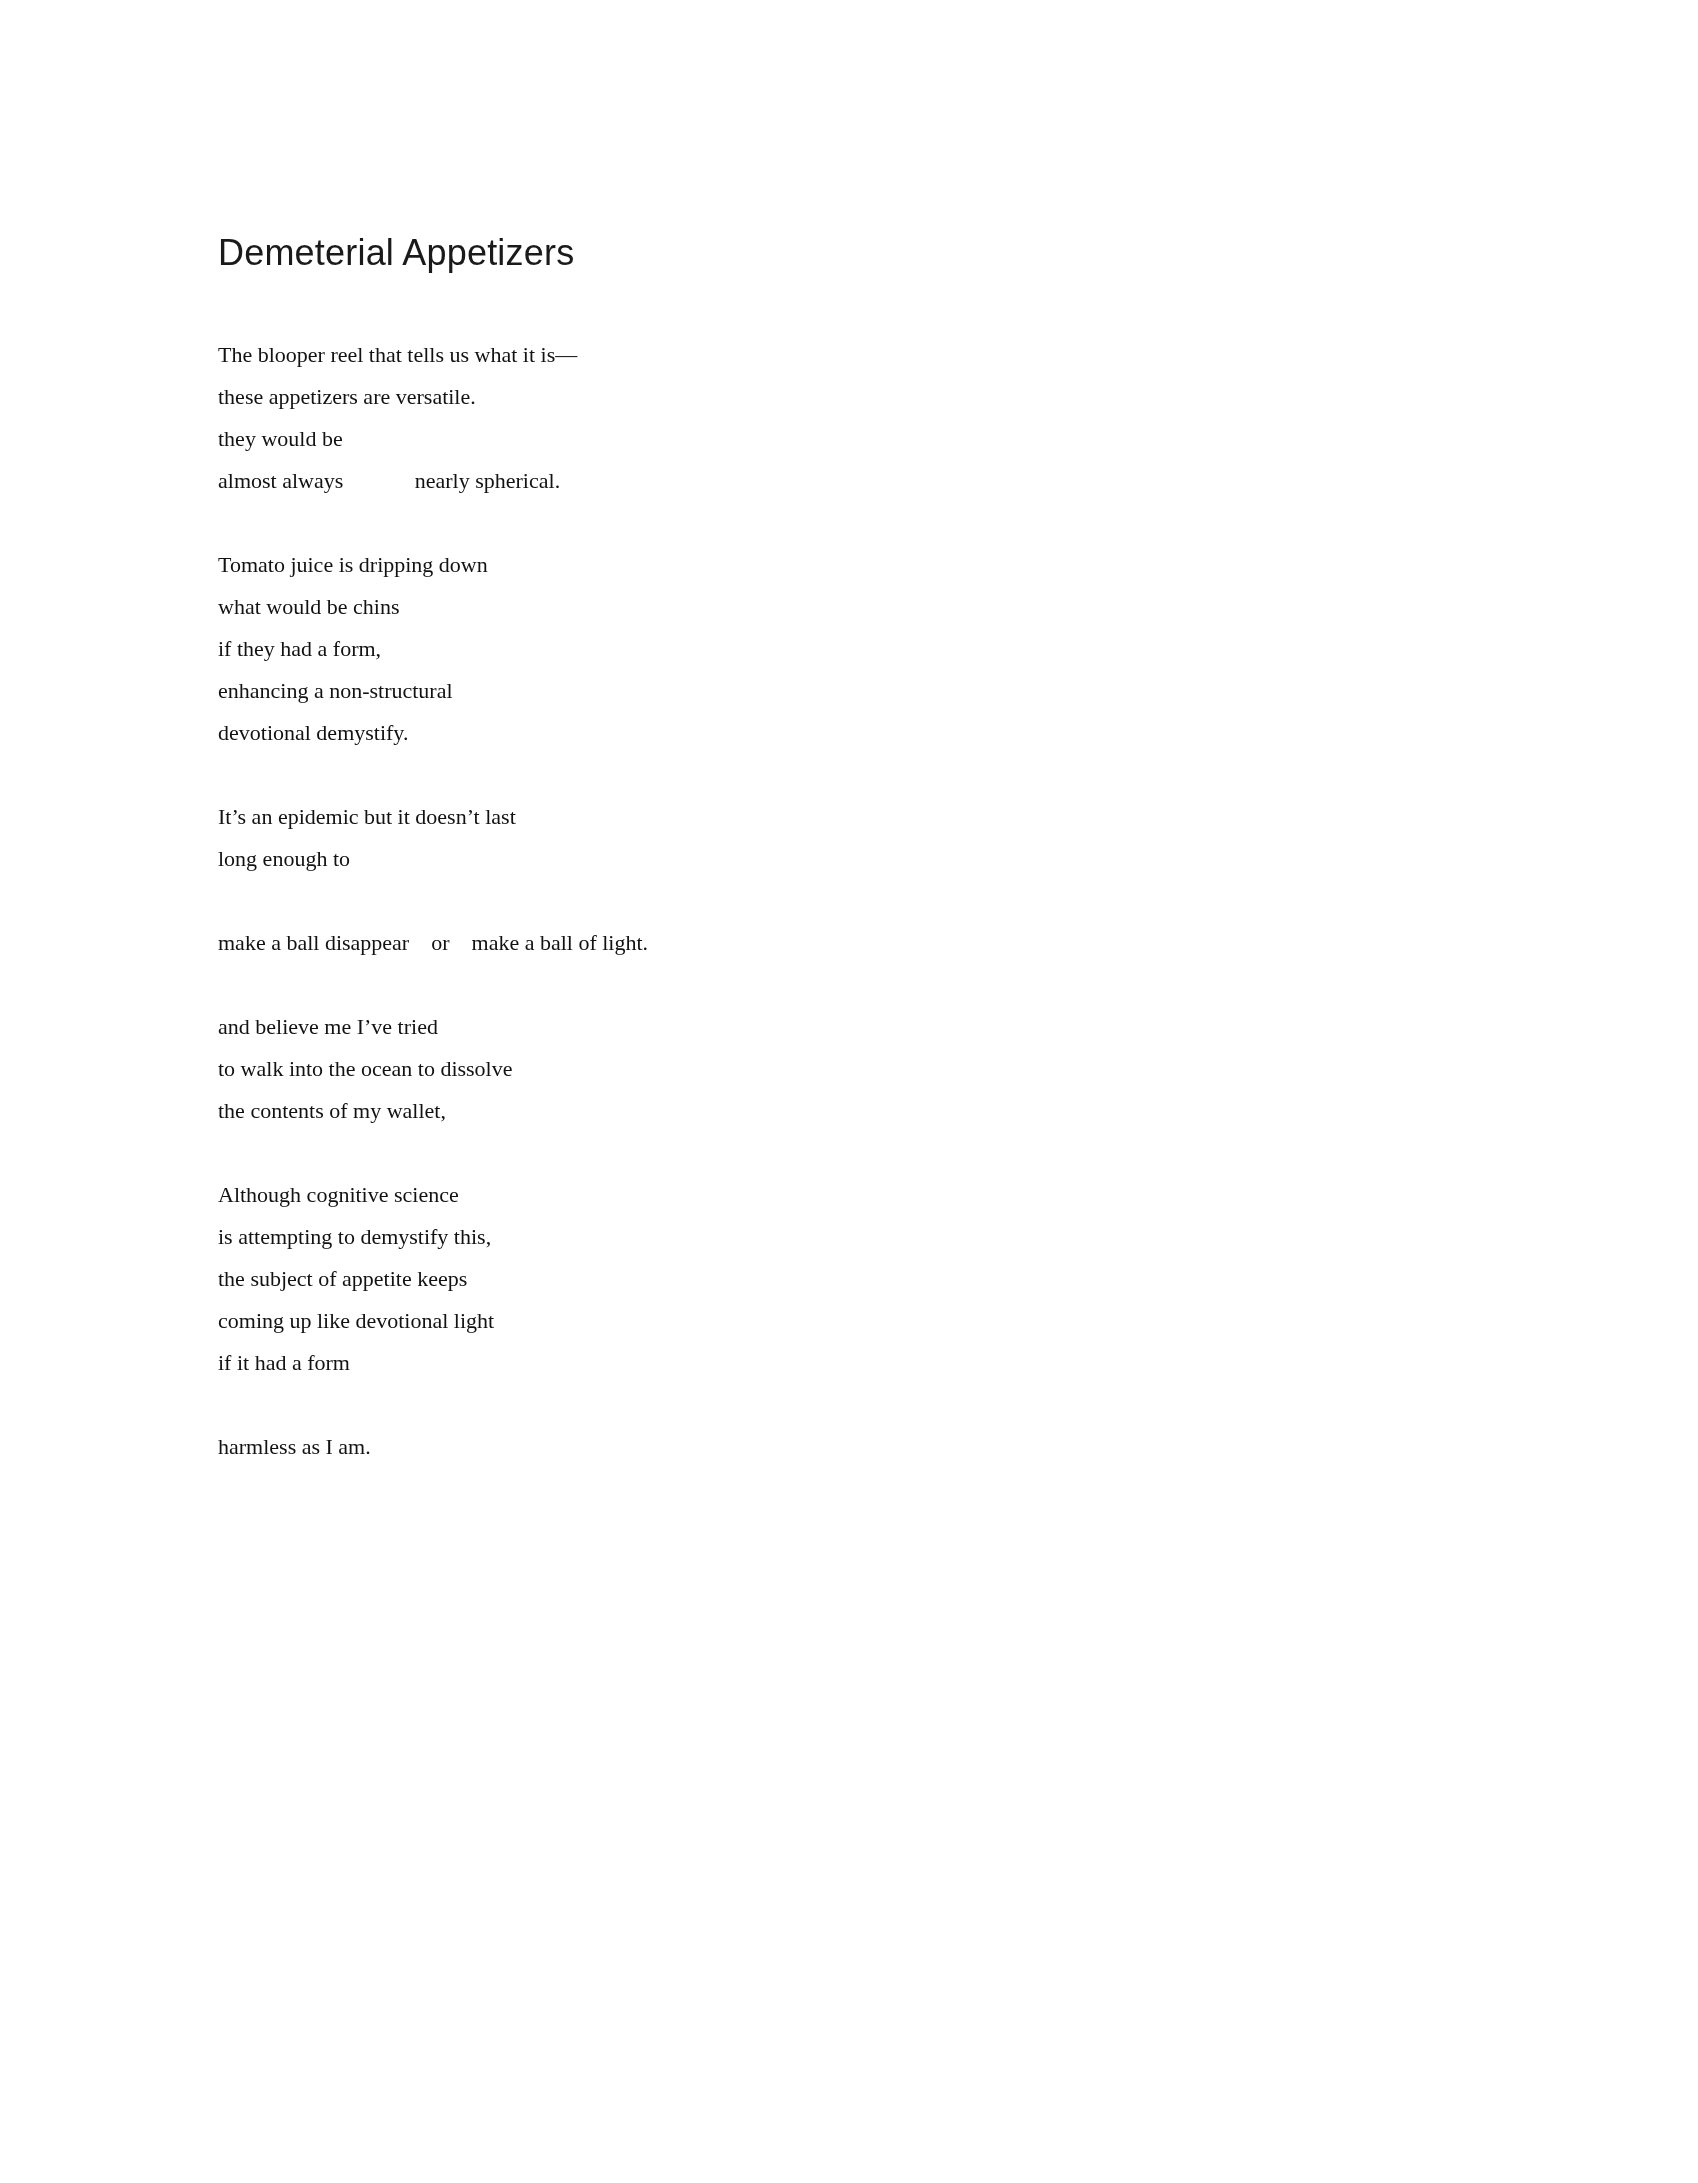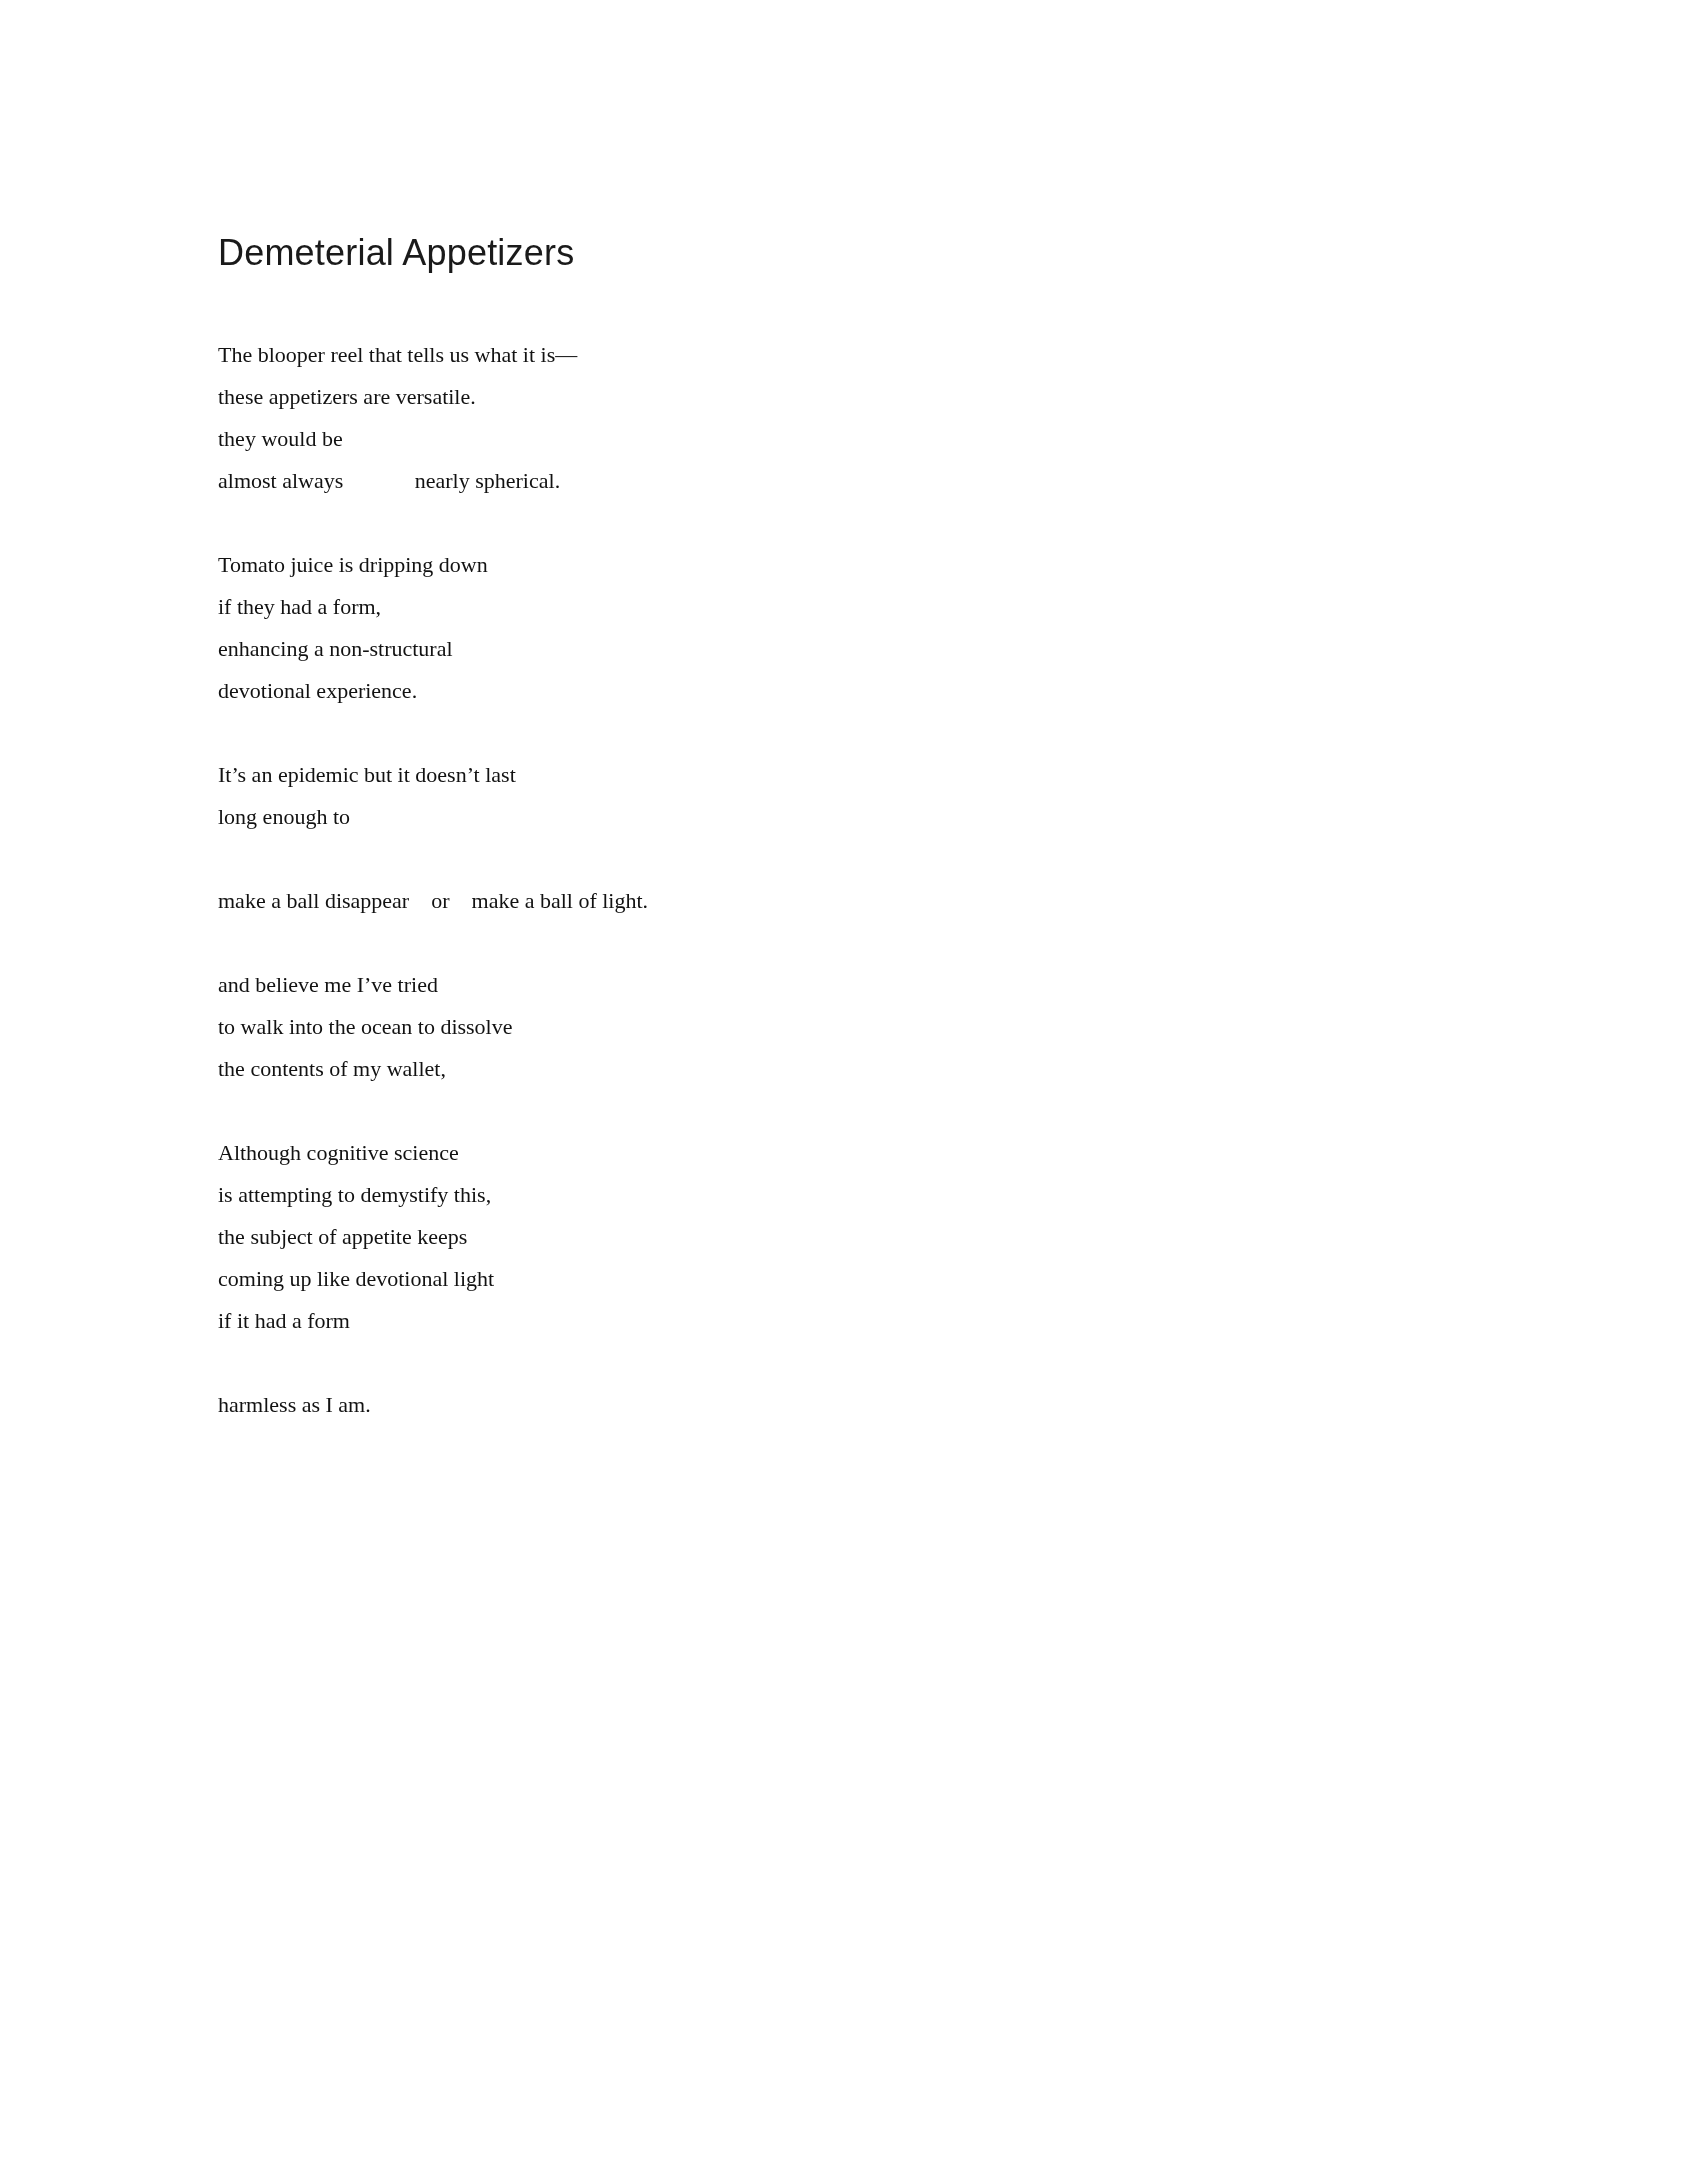--- a/index.html
+++ b/index.html
@@ -58,23 +58,24 @@
     <h1 class="poem-title">Demeterial Appetizers</h1>
     <div class="poem-body">
         <div class="stanza">
           <div class="line">The blooper reel that tells us what it is—</div>
           <div class="line">these appetizers are versatile.</div>
           <div class="line">they would be</div>
           <div class="line">almost always             nearly spherical.</div>
         </div>
         <div class="stanza">
           <div class="line">Tomato juice is dripping down</div>
+          <div class="line">what would be chins</div>
           <div class="line">if they had a form,</div>
           <div class="line">enhancing a non-structural</div>
-          <div class="line">devotional experience.</div>
+          <div class="line">devotional demystify.</div>
         </div>
         <div class="stanza">
           <div class="line">It’s an epidemic but it doesn’t last</div>
           <div class="line">long enough to</div>
           <div class="line blank"></div>
           <div class="line">make a ball disappear    or    make a ball of light.</div>
         </div>
         <div class="stanza">
           <div class="line">and believe me I’ve tried</div>
           <div class="line">to walk into the ocean to dissolve</div>

